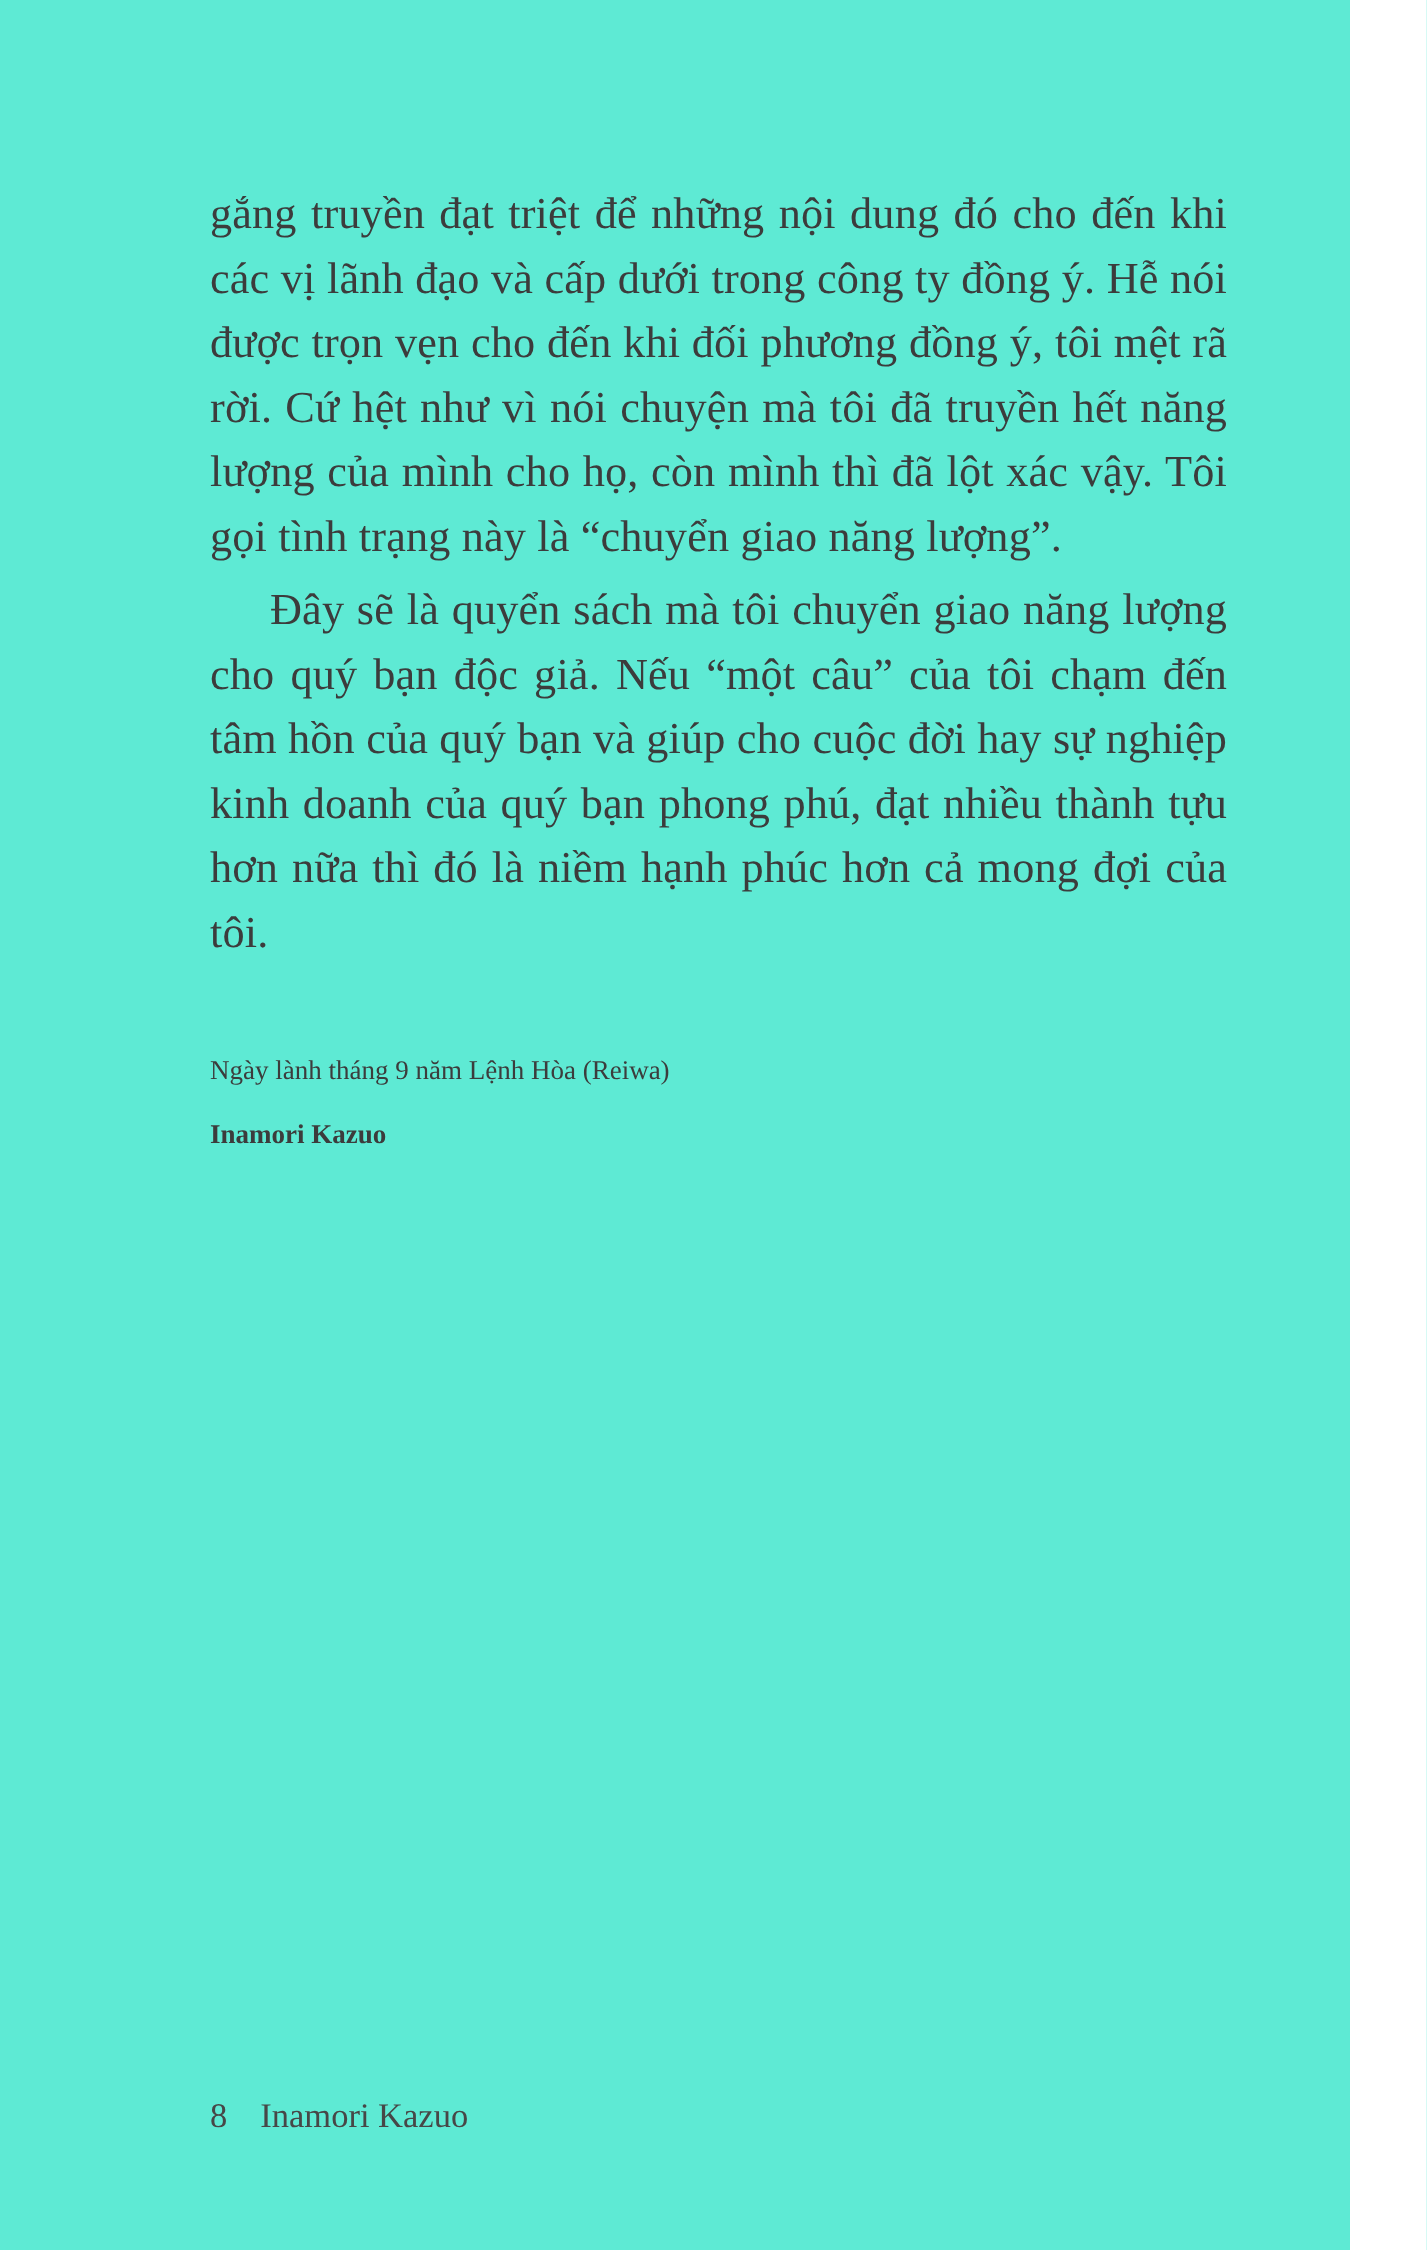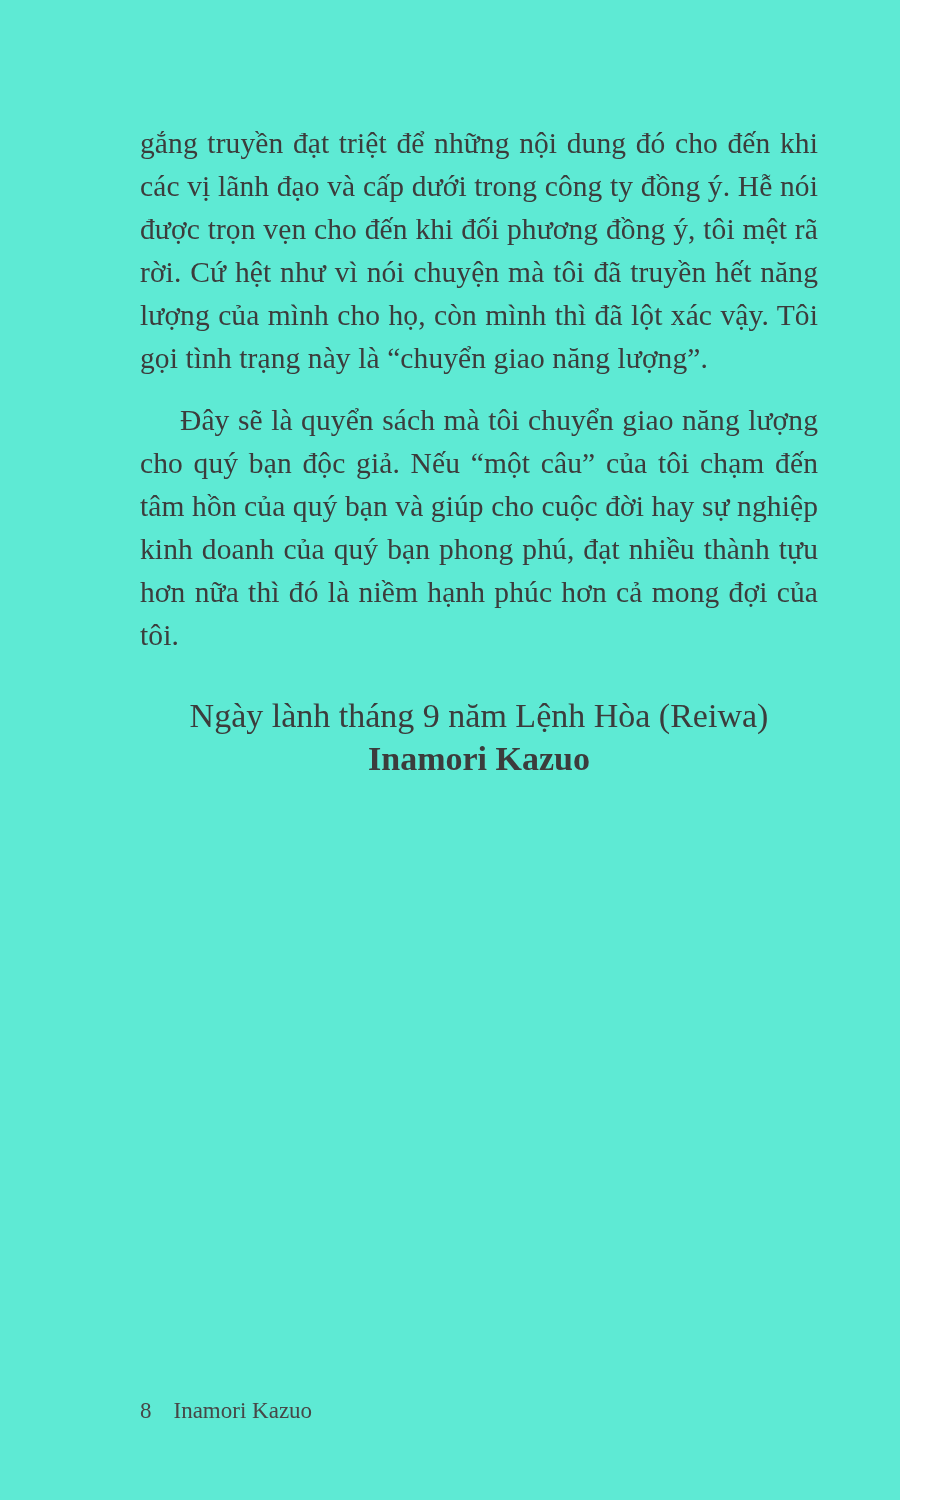--- a/index.html
+++ b/index.html
@@ -27,26 +27,26 @@
     font-size: 29.5px;
     line-height: 43px;
     text-align: justify;
     letter-spacing: 0.1px;
     color: #3c3c3c;
   }
   .para.indent {
     text-indent: 40px;
   }
   .para + .para {
-    margin-top: 19px;
+    margin-top: 6px;
   }
   .signature {
-    margin-top: 38px;
-    text-align: center;
-    font-size: 34px;
+    margin-top: 48px;
+    text-align: left;
+    font-size: 18px;
     line-height: 42.5px;
     color: #3c3c3c;
   }
   .signature .author {
     font-weight: bold;
   }
   .footer {
     position: absolute;
     left: 140px;
     top: 1396px;

